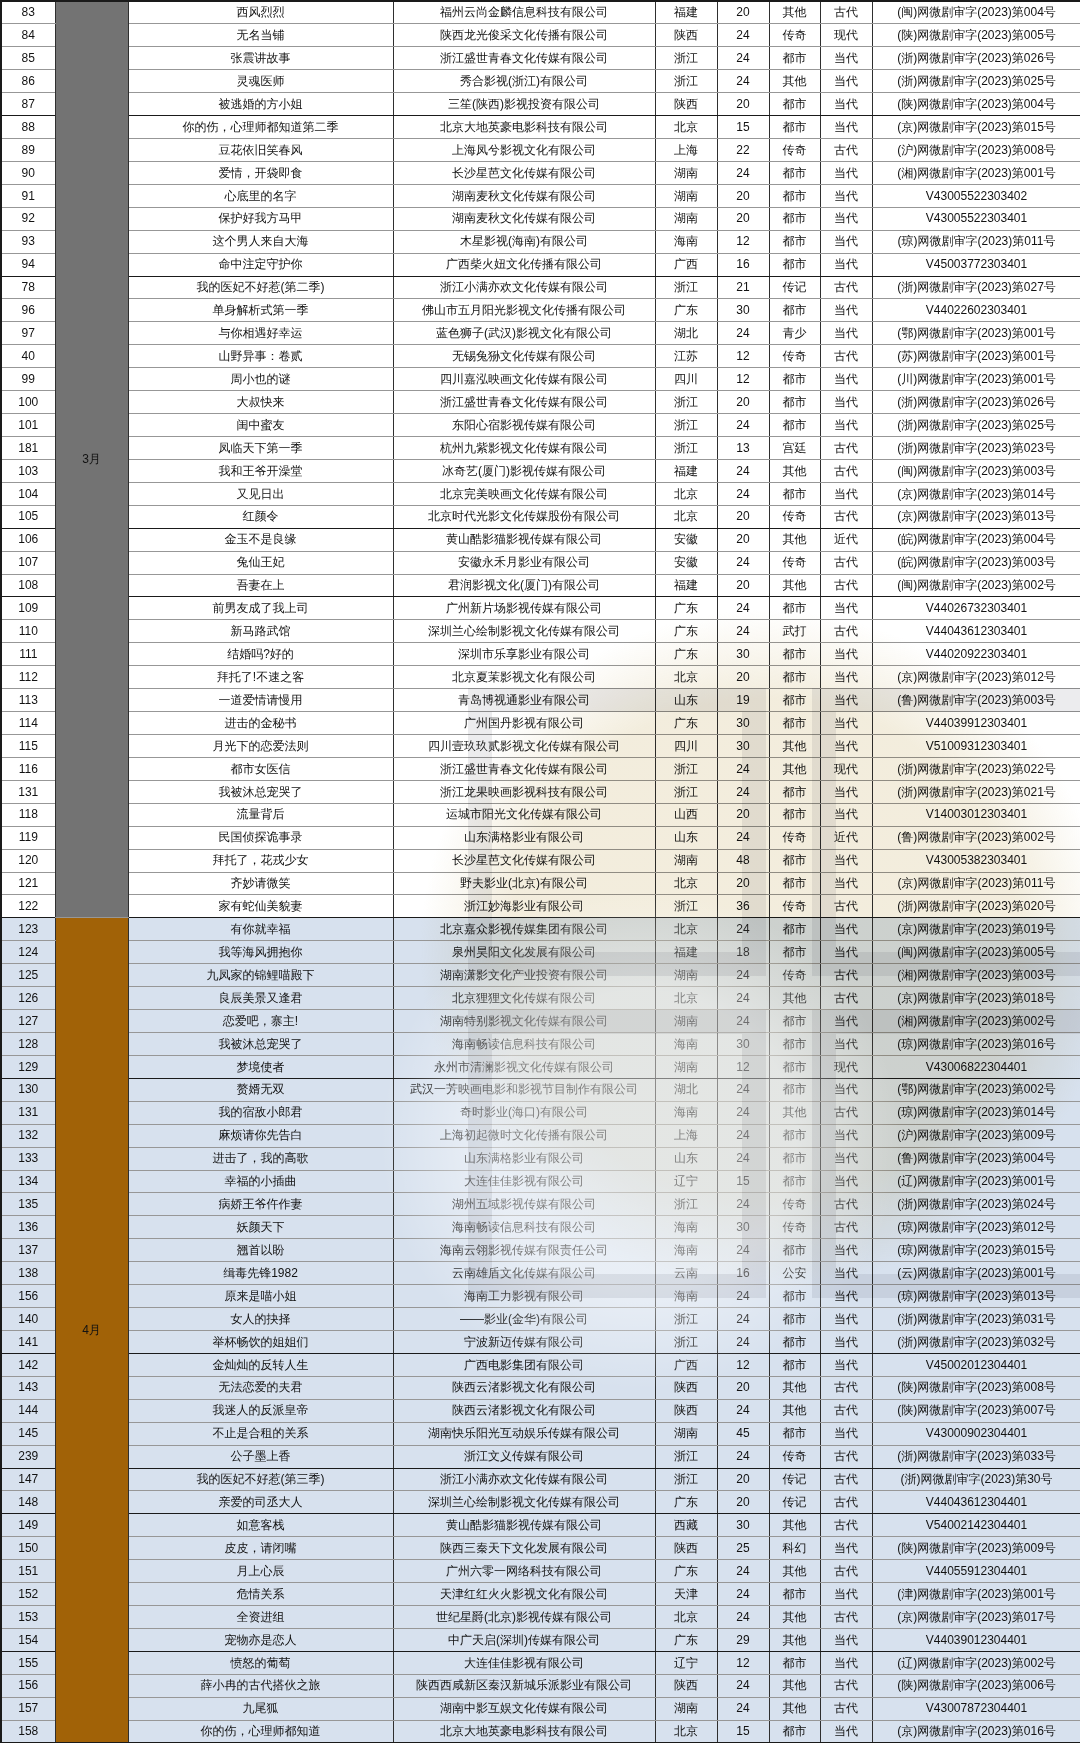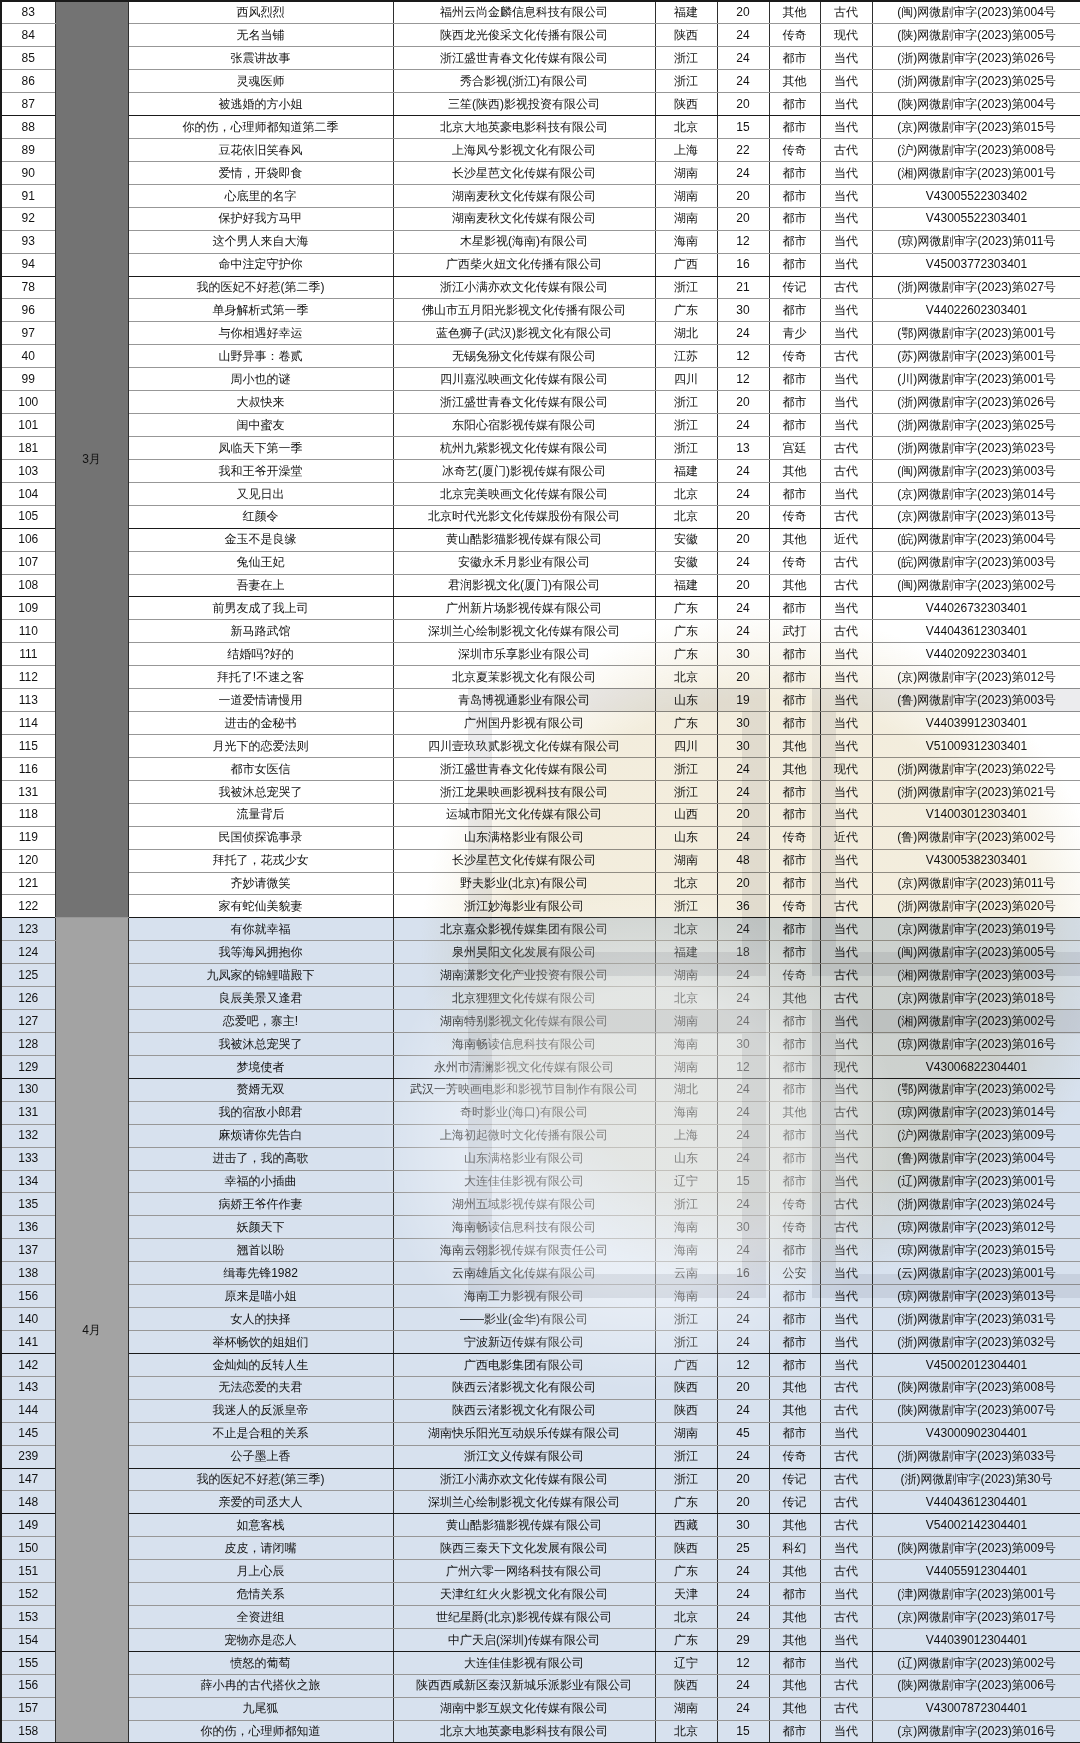--- a/index.html
+++ b/index.html
@@ -15,21 +15,21 @@
     border-left:1px solid #2f2f2f;border-right:1px solid #2f2f2f;
     border-top:1px solid #979797;border-bottom:1px solid #979797;
     white-space:nowrap;overflow:hidden;
   }
   tr{height:22.93px;}
   td.col-no{font-size:12.5px;}
   td.col-month{font-size:16px;border-top:2px solid #1a1a1a;border-bottom:2px solid #1a1a1a;background:#737373;}
   td.col-reg{font-size:11.5px;}
   td.col-company{font-size:11.8px;}
   tr.april td{background:#d7e1ee;}
-  tr.april td.col-month{background:#a3a3a3;}
+  tr.april td.col-month{background:#a16207;}
   tr.thick td{border-bottom:1.8px solid #1a1a1a;}
   tr:first-child td{border-top:none;}
   
   .wm{position:absolute;pointer-events:none;}
   .wm-circle{left:420px;top:610px;width:690px;height:680px;border-radius:50%;
     background:radial-gradient(closest-side,rgba(242,236,219,0.95) 74%,rgba(242,236,219,0) 100%);
     mix-blend-mode:multiply;}
   .wm-pale{left:380px;top:890px;width:520px;height:500px;border-radius:50%;
     background:radial-gradient(closest-side,rgba(255,255,255,0.45) 60%,rgba(255,255,255,0) 100%);}
   .wm-glyph{border:24px solid rgba(95,100,112,0.12);mix-blend-mode:multiply;}

